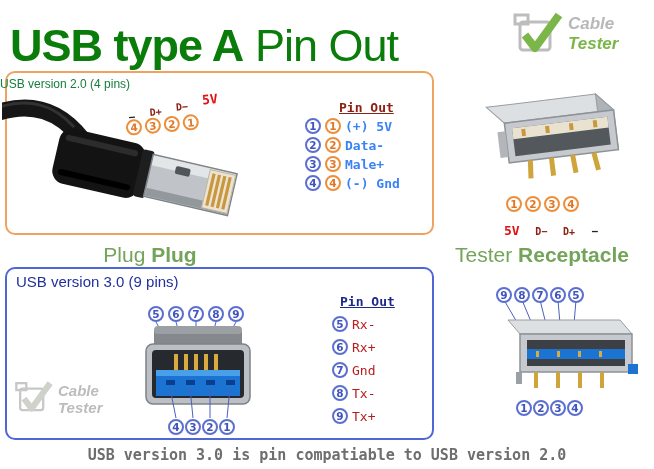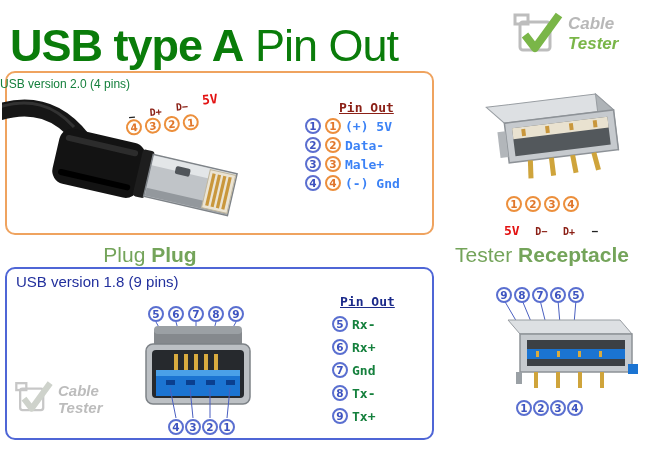--- a/index.html
+++ b/index.html
@@ -50,21 +50,21 @@
   #usb2-legend{position:absolute;left:305px;top:100px;width:128px;
                font-family:"DejaVu Sans Mono",monospace;}
   .legend-title{font-weight:bold;font-size:13px;color:#8b2016;text-decoration:underline;margin-left:34px;}
   .legend3-title{font-weight:bold;font-size:13px;color:#1b2a8a;text-decoration:underline;margin-left:8px;}
   .legend-row{display:flex;align-items:center;gap:4px;margin-top:3px;}
   .legend-row:first-of-type{margin-top:6px;}
   .legend-label{font-size:13px;font-weight:bold;color:#3b82f6;white-space:nowrap;}
   #usb3-legend{position:absolute;left:332px;top:294px;font-family:"DejaVu Sans Mono",monospace;}
   #usb3-legend .legend-row{margin-top:7px;}
   #usb3-legend .legend-row:first-of-type{margin-top:8px;}
-  .legend3-label{font-size:13px;font-weight:bold;color:#15803d;}
+  .legend3-label{font-size:13px;font-weight:normal;color:#b91c1c;}
 
   
   #usb2-recep-svg{position:absolute;left:448px;top:74px;}
   #usb2-recep-pins{left:506px;top:196px;gap:3px;}
   #usb2-recep-labels{position:absolute;left:504px;top:220px;white-space:nowrap;
                      font-family:"DejaVu Sans Mono",monospace;font-weight:bold;}
   .r-5v{color:#e31212;font-size:13px;}
   .r-d{color:#8b2016;font-size:10px;margin-left:6px;}
   .r-dash{color:#222;font-size:11px;margin-left:7px;}
 
@@ -200,21 +200,21 @@
     <span class="r-5v">5V</span>
     <span class="r-d">D−</span>
     <span class="r-d">D+</span>
     <span class="r-dash">−</span>
   </div>
 
   <div id="caption-male" class="caption"><span>Plug </span><span class="cap-bold">Plug</span></div>
   <div id="caption-female" class="caption"><span>Tester </span><span class="cap-bold">Receptacle</span></div>
 
   <div id="usb3-box"></div>
-  <div id="usb3-heading">USB version 1.8 (9 pins)</div>
+  <div id="usb3-heading">USB version 3.0 (9 pins)</div>
 
   <svg id="usb3-plug-svg" width="165" height="145" viewBox="0 0 165 145">
     <line x1="38" y1="24" x2="58" y2="60" stroke="#4a5fc0" stroke-width="1"></line>
     <line x1="58" y1="24" x2="68" y2="60" stroke="#4a5fc0" stroke-width="1"></line>
     <line x1="78" y1="24" x2="78" y2="60" stroke="#4a5fc0" stroke-width="1"></line>
     <line x1="98" y1="24" x2="88" y2="60" stroke="#4a5fc0" stroke-width="1"></line>
     <line x1="118" y1="24" x2="98" y2="60" stroke="#4a5fc0" stroke-width="1"></line>
     <rect x="36" y="28" width="88" height="26" rx="6" fill="#85898d"></rect>
     <rect x="36" y="28" width="88" height="8" rx="4" fill="#9ba0a4"></rect>
     <rect x="28" y="46" width="104" height="60" rx="7" fill="#bcc0c4" stroke="#7d8287" stroke-width="1.5"></rect>
@@ -315,14 +315,15 @@
     <span class="pin pin-b">6</span>
     <span class="pin pin-b">5</span>
   </div>
   <div id="usb3-recep-pins-bottom" class="pinrow">
     <span class="pin pin-b">1</span>
     <span class="pin pin-b">2</span>
     <span class="pin pin-b">3</span>
     <span class="pin pin-b">4</span>
   </div>
 
+  <div id="footer">USB version 3.0 is pin compatiable to USB version 2.0</div>
 
 </div>
 
 </body></html>

